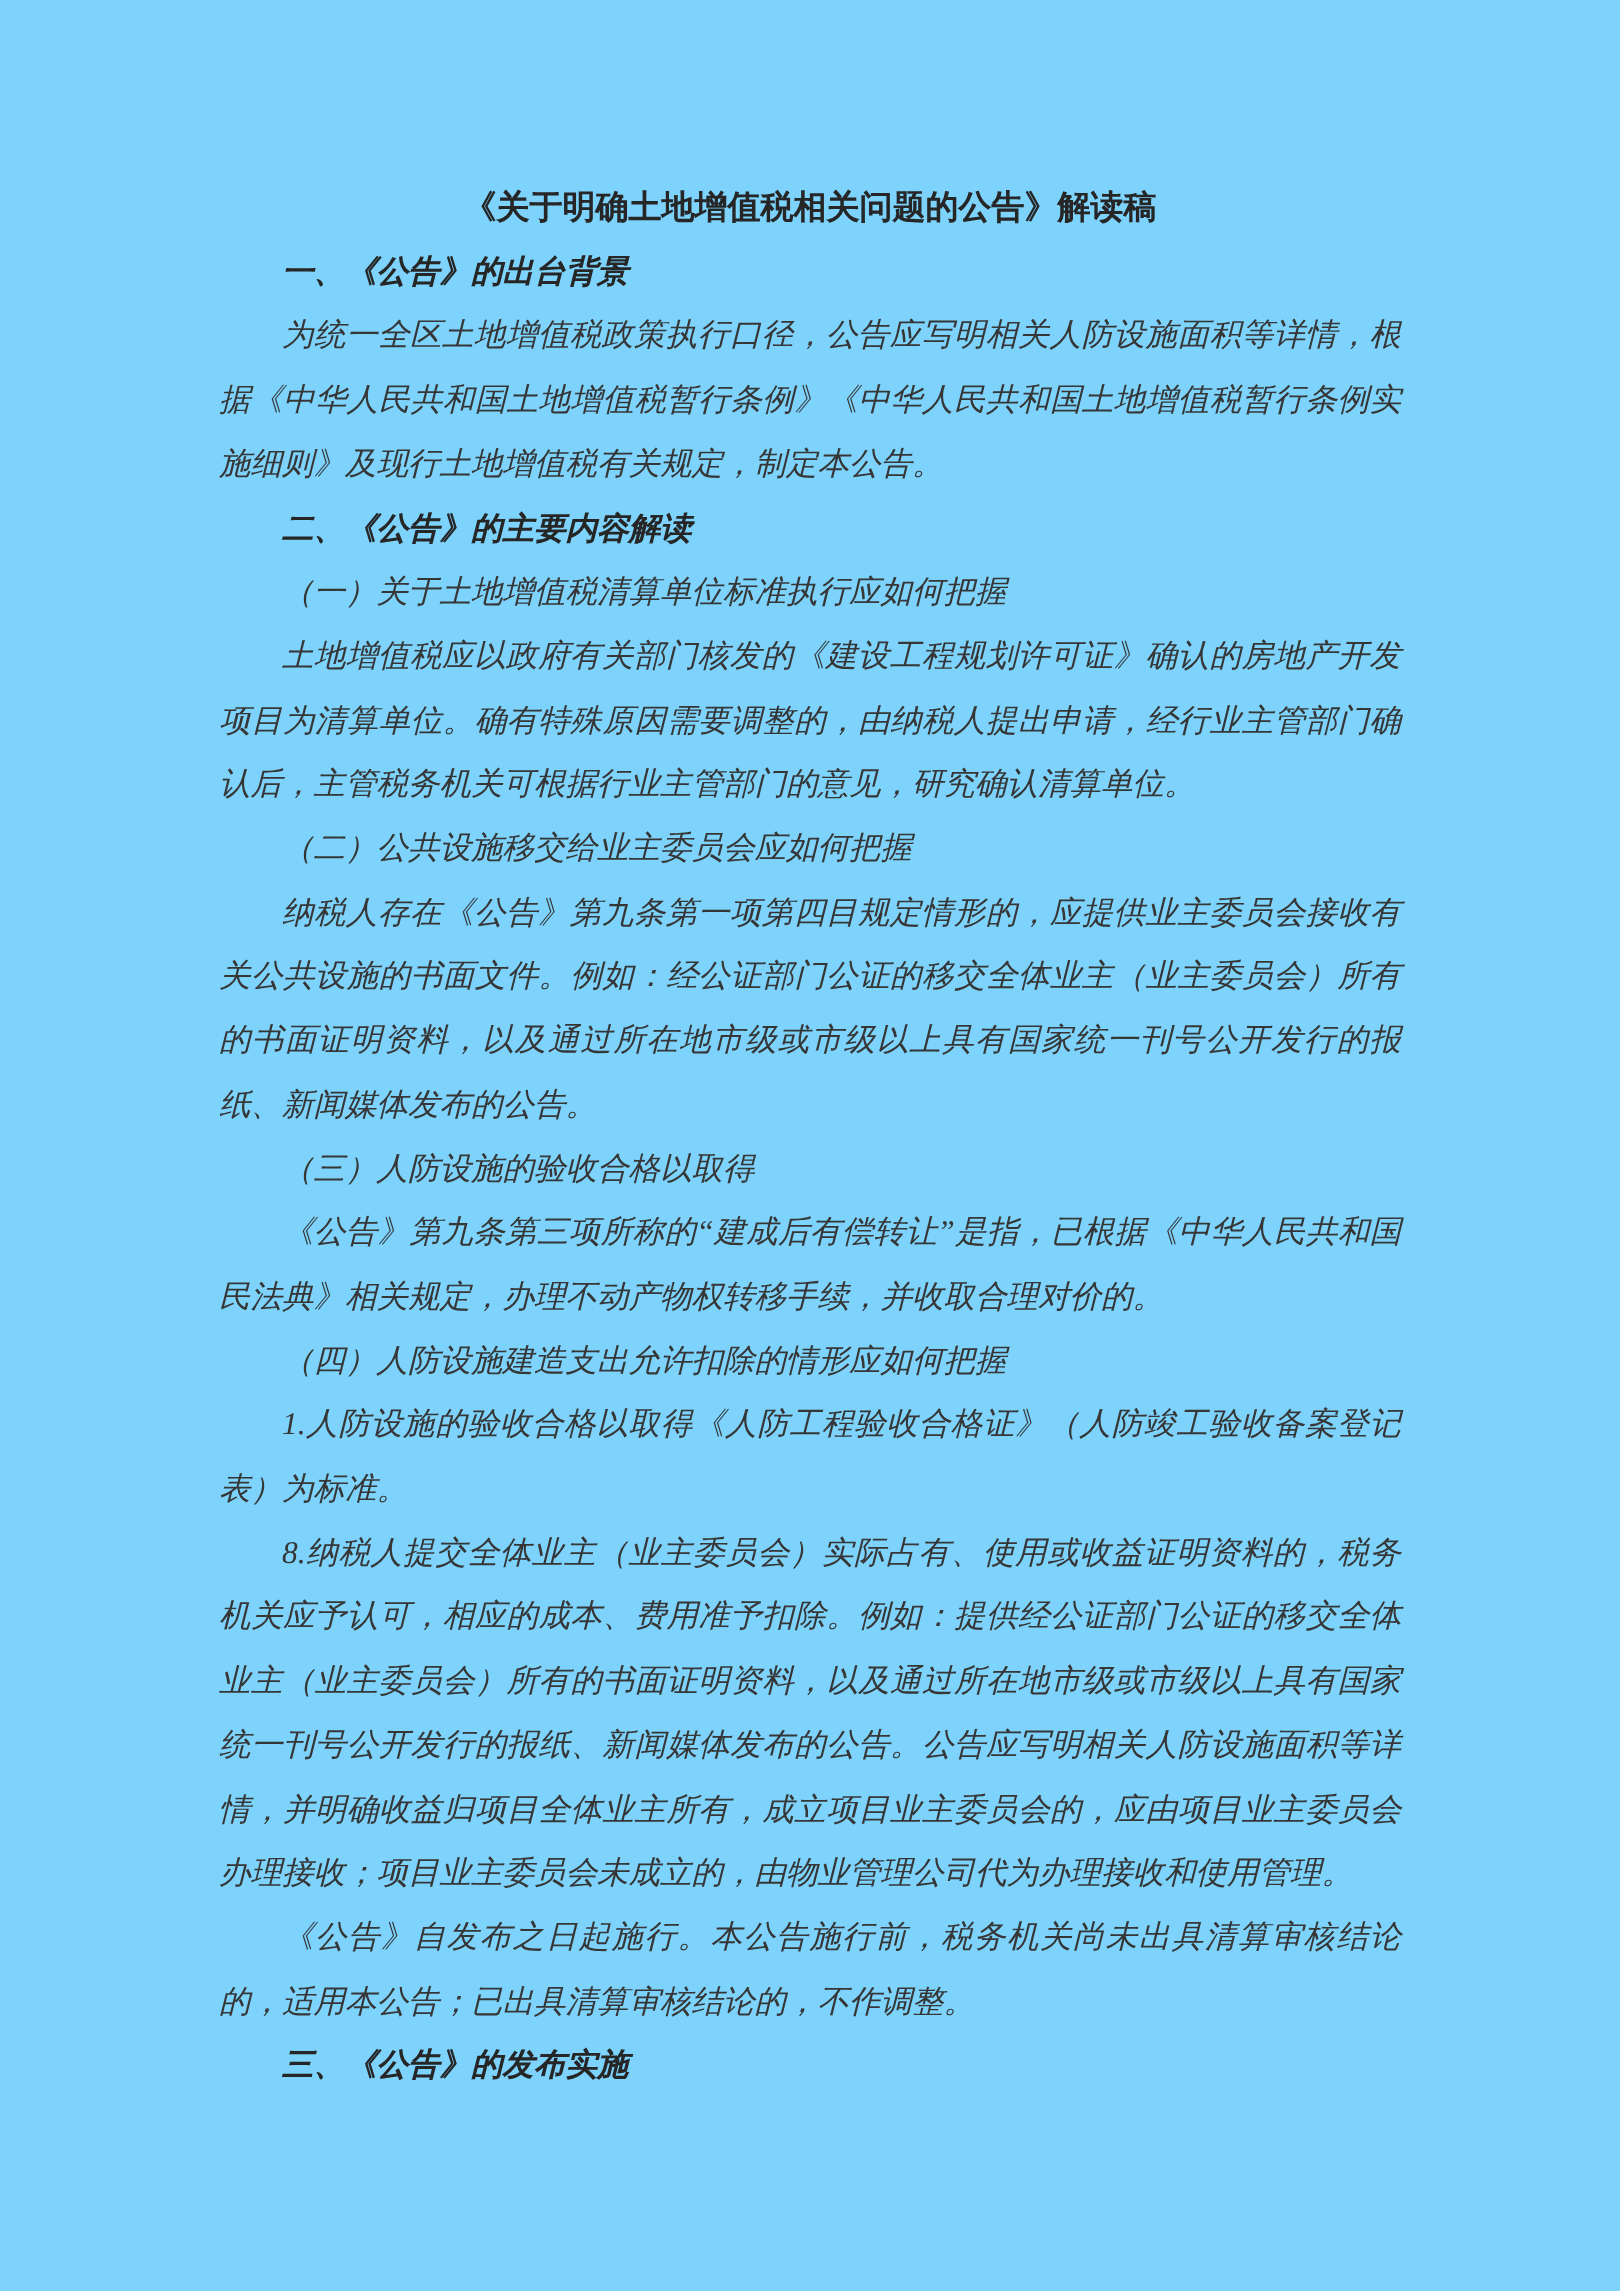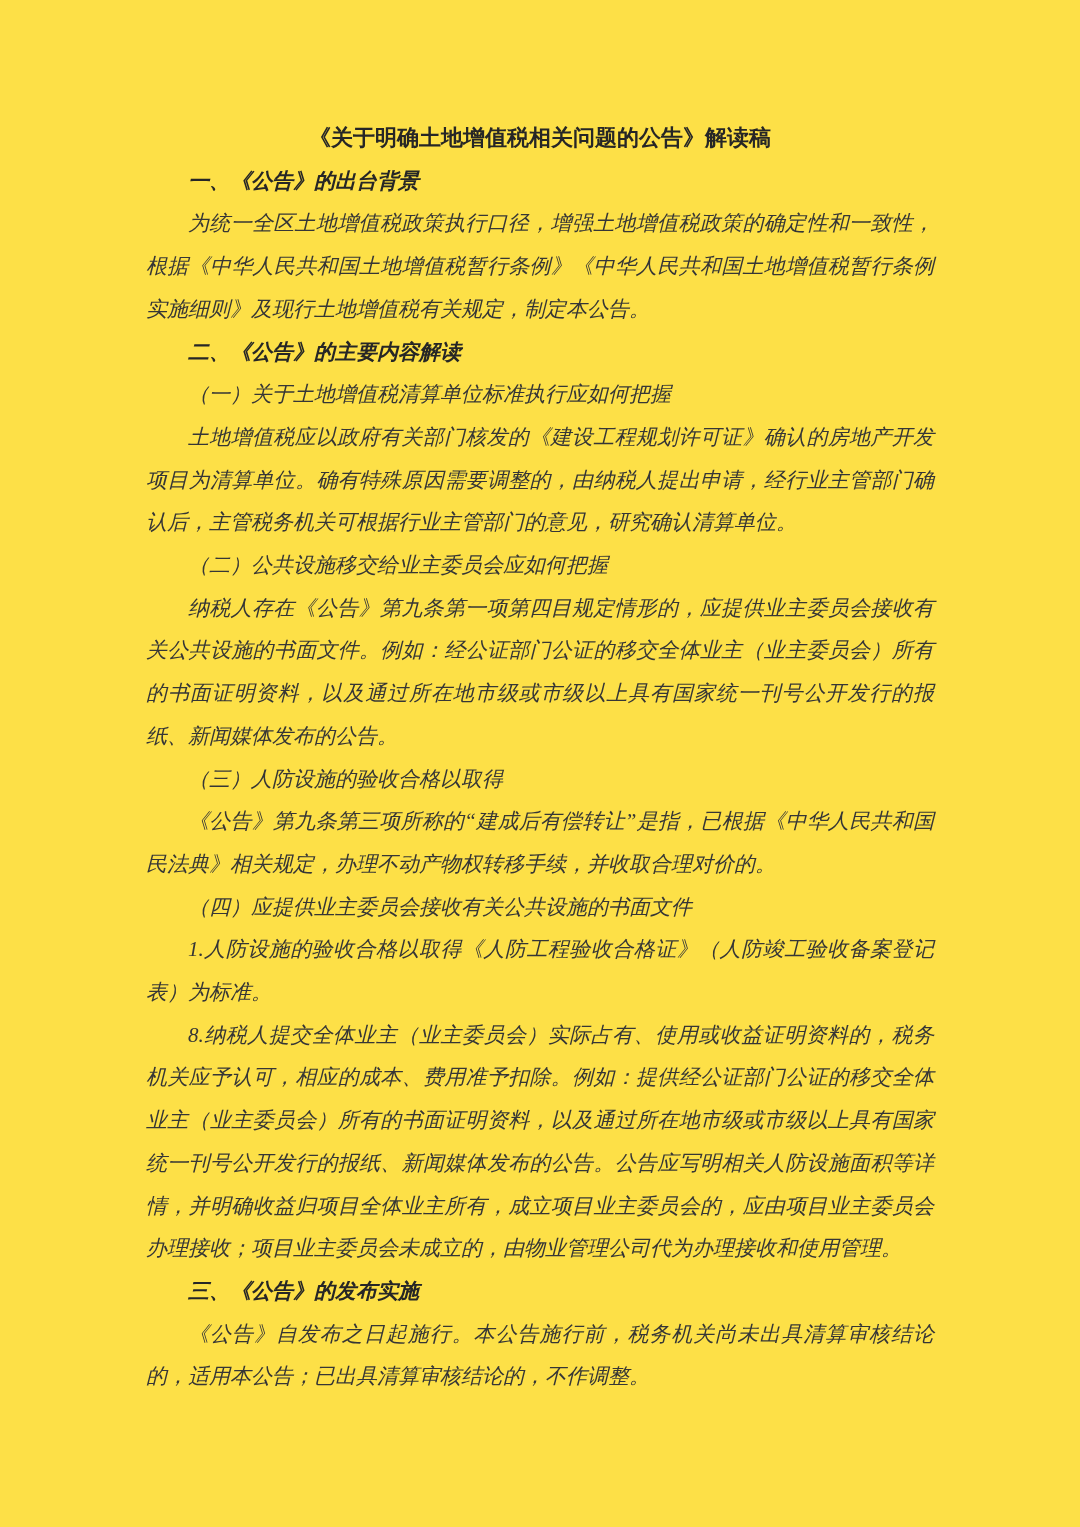--- a/index.html
+++ b/index.html
@@ -5,21 +5,21 @@
   html, body {
     margin: 0;
     padding: 0;
     background: #f4f4f4;
   }
   .page {
     position: relative;
     width: 1080px;
     height: 1527px;
     margin: 0 auto;
-    background: #fde047;
+    background: #7dd3fc;
     box-sizing: border-box;
     padding: 117px 146px 0 146px;
     font-family: "Liberation Serif", "DejaVu Serif", serif;
     color: #363636;
     font-size: 21px;
     line-height: 42.7px;
     overflow: hidden;
   }
   .title {
     margin: 0;
@@ -48,26 +48,26 @@
     font-weight: 400;
   }
 </style>
 </head>
 <body>
 
 <div class="page">
   <h1 class="title">《关于明确土地增值税相关问题的公告》解读稿</h1>
 
   <p class="block heading">一、《公告》的出台背景</p>
-  <p class="block para">为统一全区土地增值税政策执行口径，增强土地增值税政策的确定性和一致性，根据《中华人民共和国土地增值税暂行条例》《中华人民共和国土地增值税暂行条例实施细则》及现行土地增值税有关规定，制定本公告。</p>
+  <p class="block para">为统一全区土地增值税政策执行口径，公告应写明相关人防设施面积等详情，根据《中华人民共和国土地增值税暂行条例》《中华人民共和国土地增值税暂行条例实施细则》及现行土地增值税有关规定，制定本公告。</p>
   <p class="block heading">二、《公告》的主要内容解读</p>
   <p class="block sub">（一）关于土地增值税清算单位标准执行应如何把握</p>
   <p class="block para">土地增值税应以政府有关部门核发的《建设工程规划许可证》确认的房地产开发项目为清算单位。确有特殊原因需要调整的，由纳税人提出申请，经行业主管部门确认后，主管税务机关可根据行业主管部门的意见，研究确认清算单位。</p>
   <p class="block sub">（二）公共设施移交给业主委员会应如何把握</p>
   <p class="block para">纳税人存在《公告》第九条第一项第四目规定情形的，应提供业主委员会接收有关公共设施的书面文件。例如：经公证部门公证的移交全体业主（业主委员会）所有的书面证明资料，以及通过所在地市级或市级以上具有国家统一刊号公开发行的报纸、新闻媒体发布的公告。</p>
   <p class="block sub">（三）人防设施的验收合格以取得</p>
   <p class="block para">《公告》第九条第三项所称的“建成后有偿转让”是指，已根据《中华人民共和国民法典》相关规定，办理不动产物权转移手续，并收取合理对价的。</p>
-  <p class="block sub">（四）应提供业主委员会接收有关公共设施的书面文件</p>
+  <p class="block sub">（四）人防设施建造支出允许扣除的情形应如何把握</p>
   <p class="block para">1.人防设施的验收合格以取得《人防工程验收合格证》（人防竣工验收备案登记表）为标准。</p>
   <p class="block para">8.纳税人提交全体业主（业主委员会）实际占有、使用或收益证明资料的，税务机关应予认可，相应的成本、费用准予扣除。例如：提供经公证部门公证的移交全体业主（业主委员会）所有的书面证明资料，以及通过所在地市级或市级以上具有国家统一刊号公开发行的报纸、新闻媒体发布的公告。公告应写明相关人防设施面积等详情，并明确收益归项目全体业主所有，成立项目业主委员会的，应由项目业主委员会办理接收；项目业主委员会未成立的，由物业管理公司代为办理接收和使用管理。</p>
+  <p class="block para">《公告》自发布之日起施行。本公告施行前，税务机关尚未出具清算审核结论的，适用本公告；已出具清算审核结论的，不作调整。</p>
   <p class="block heading">三、《公告》的发布实施</p>
-  <p class="block para">《公告》自发布之日起施行。本公告施行前，税务机关尚未出具清算审核结论的，适用本公告；已出具清算审核结论的，不作调整。</p>
 </div>
 
 </body></html>

